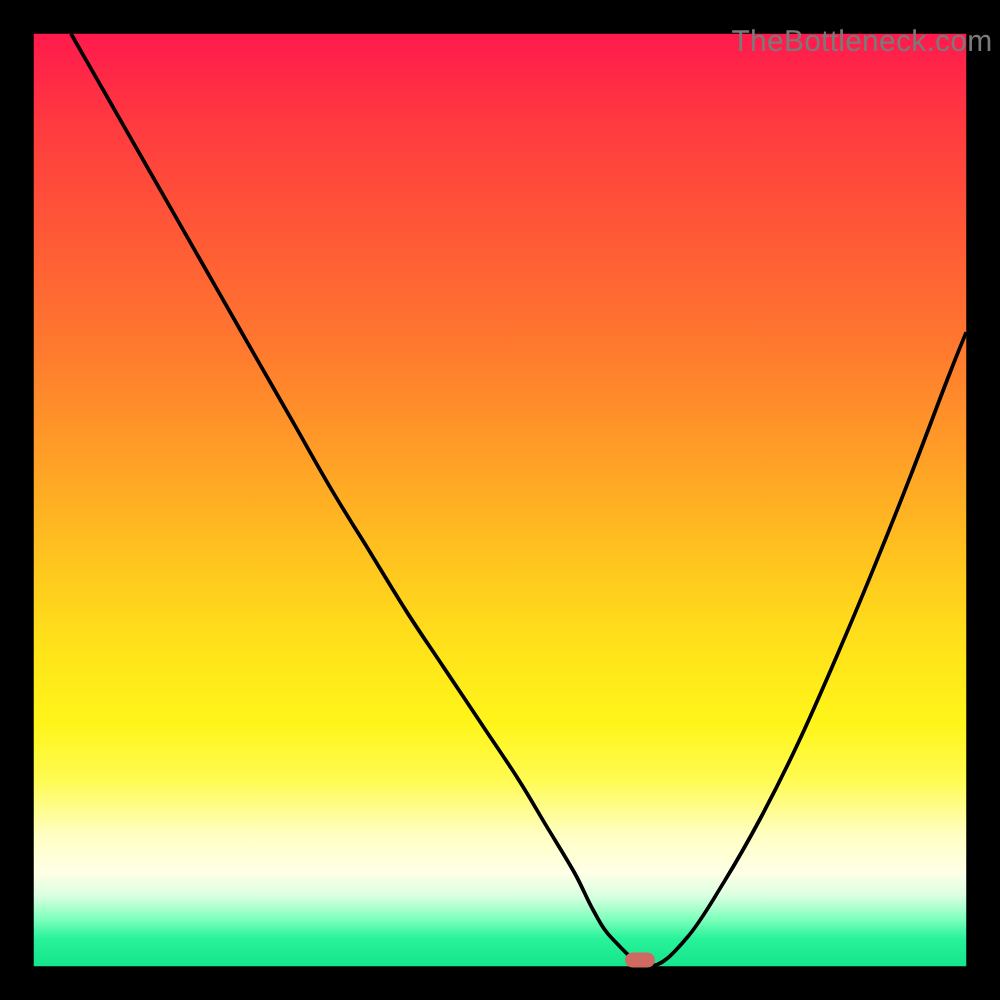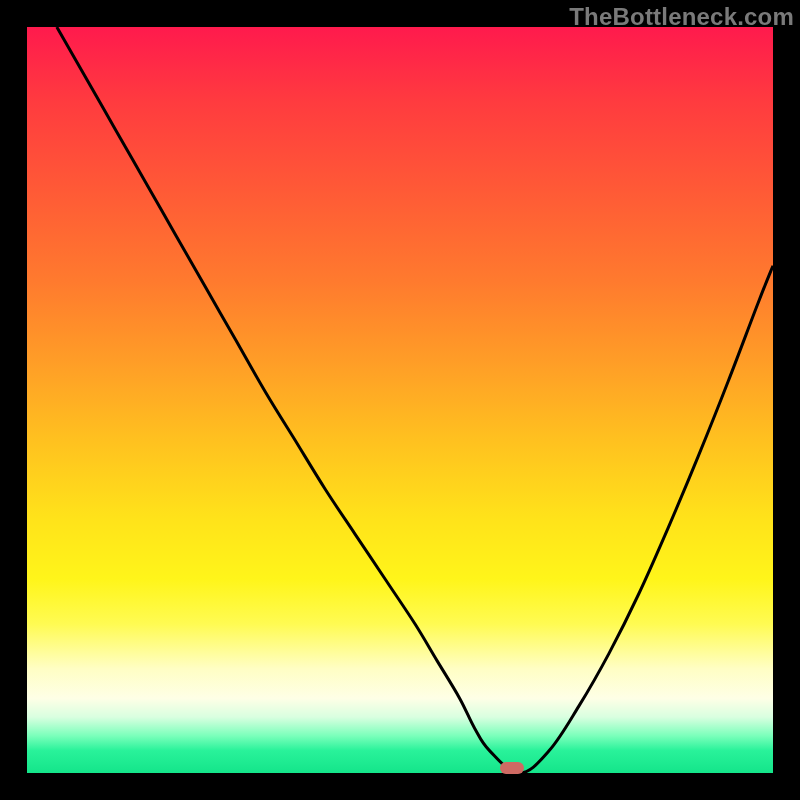--- a/index.html
+++ b/index.html
@@ -38,24 +38,24 @@
       #fffec4 86%,
       #feffe6 90%,
       #d9ffe0 92.5%,
       #7bffbb 95%,
       #29f29a 97%,
       #14e58a 100%
     );
   }
   .watermark {
     position: absolute;
-    top: 3px;
+    top: 20px;
     right: 6px;
     font-size: 24px;
-    font-weight: 700;
+    font-weight: 400;
     color: #7a7a7a;
     letter-spacing: 0.2px;
     user-select: none;
   }
   svg.curve {
     position: absolute;
     left: 0;
     top: 0;
     width: 746px;
     height: 746px;

